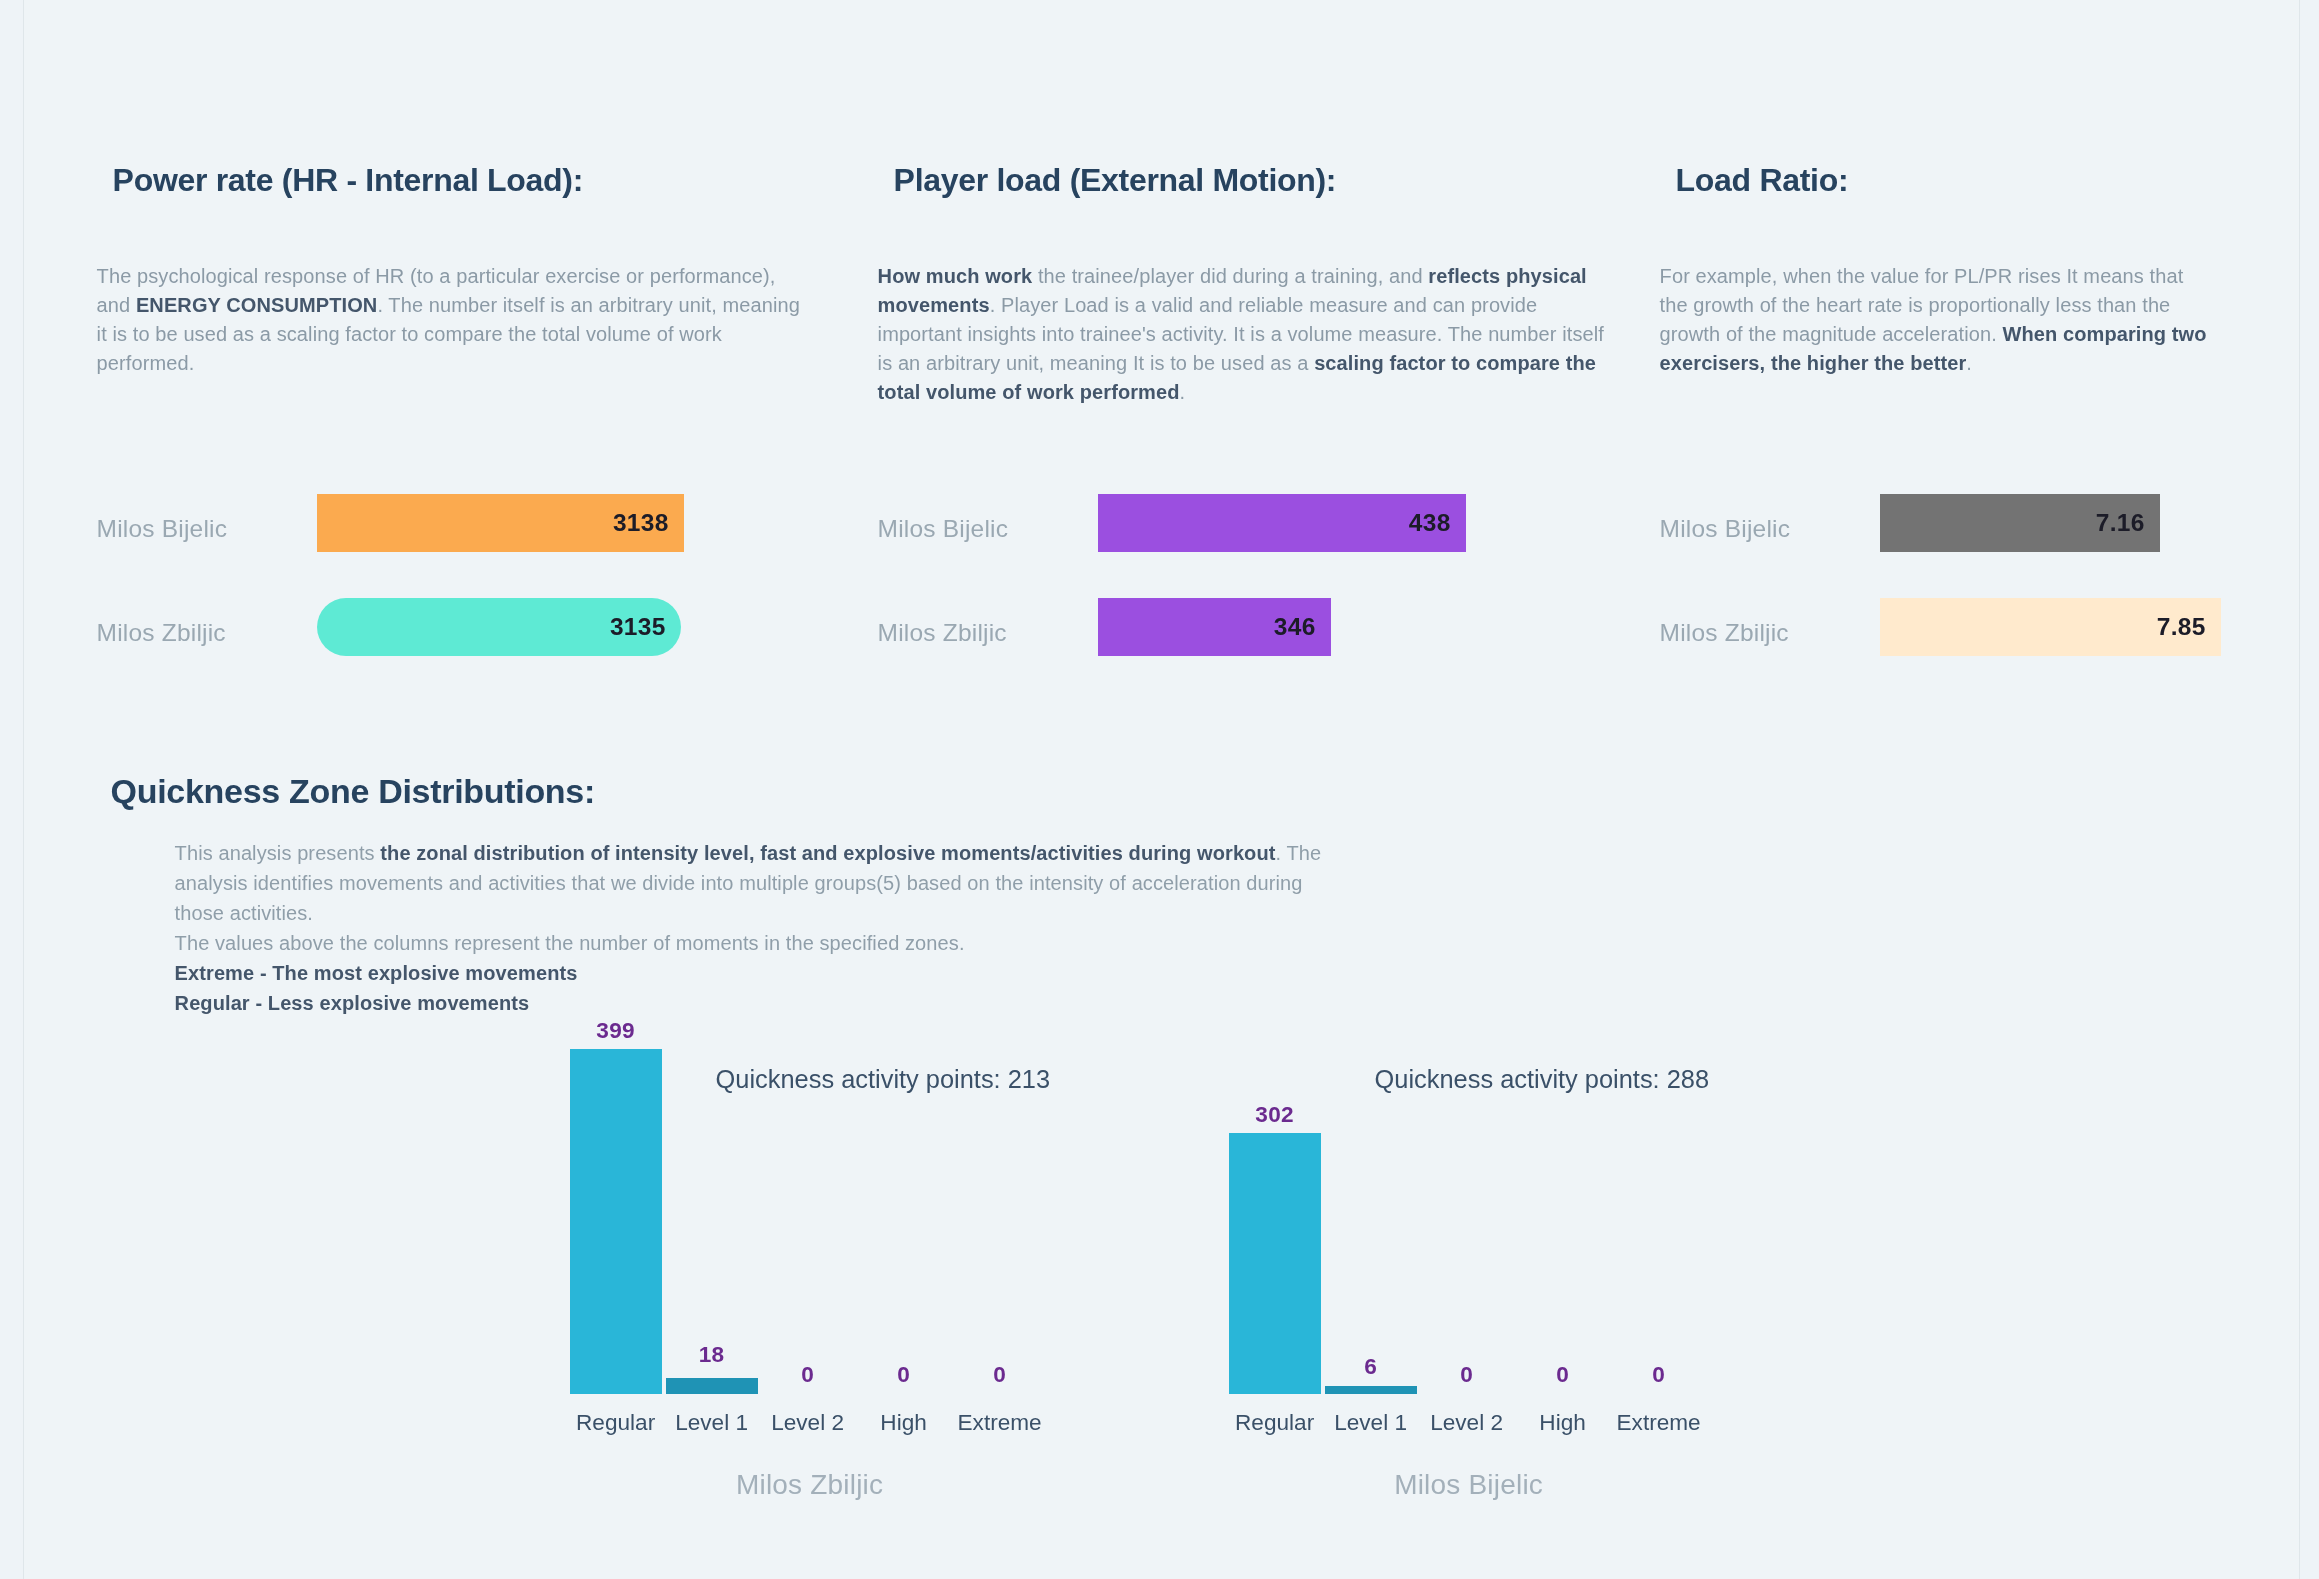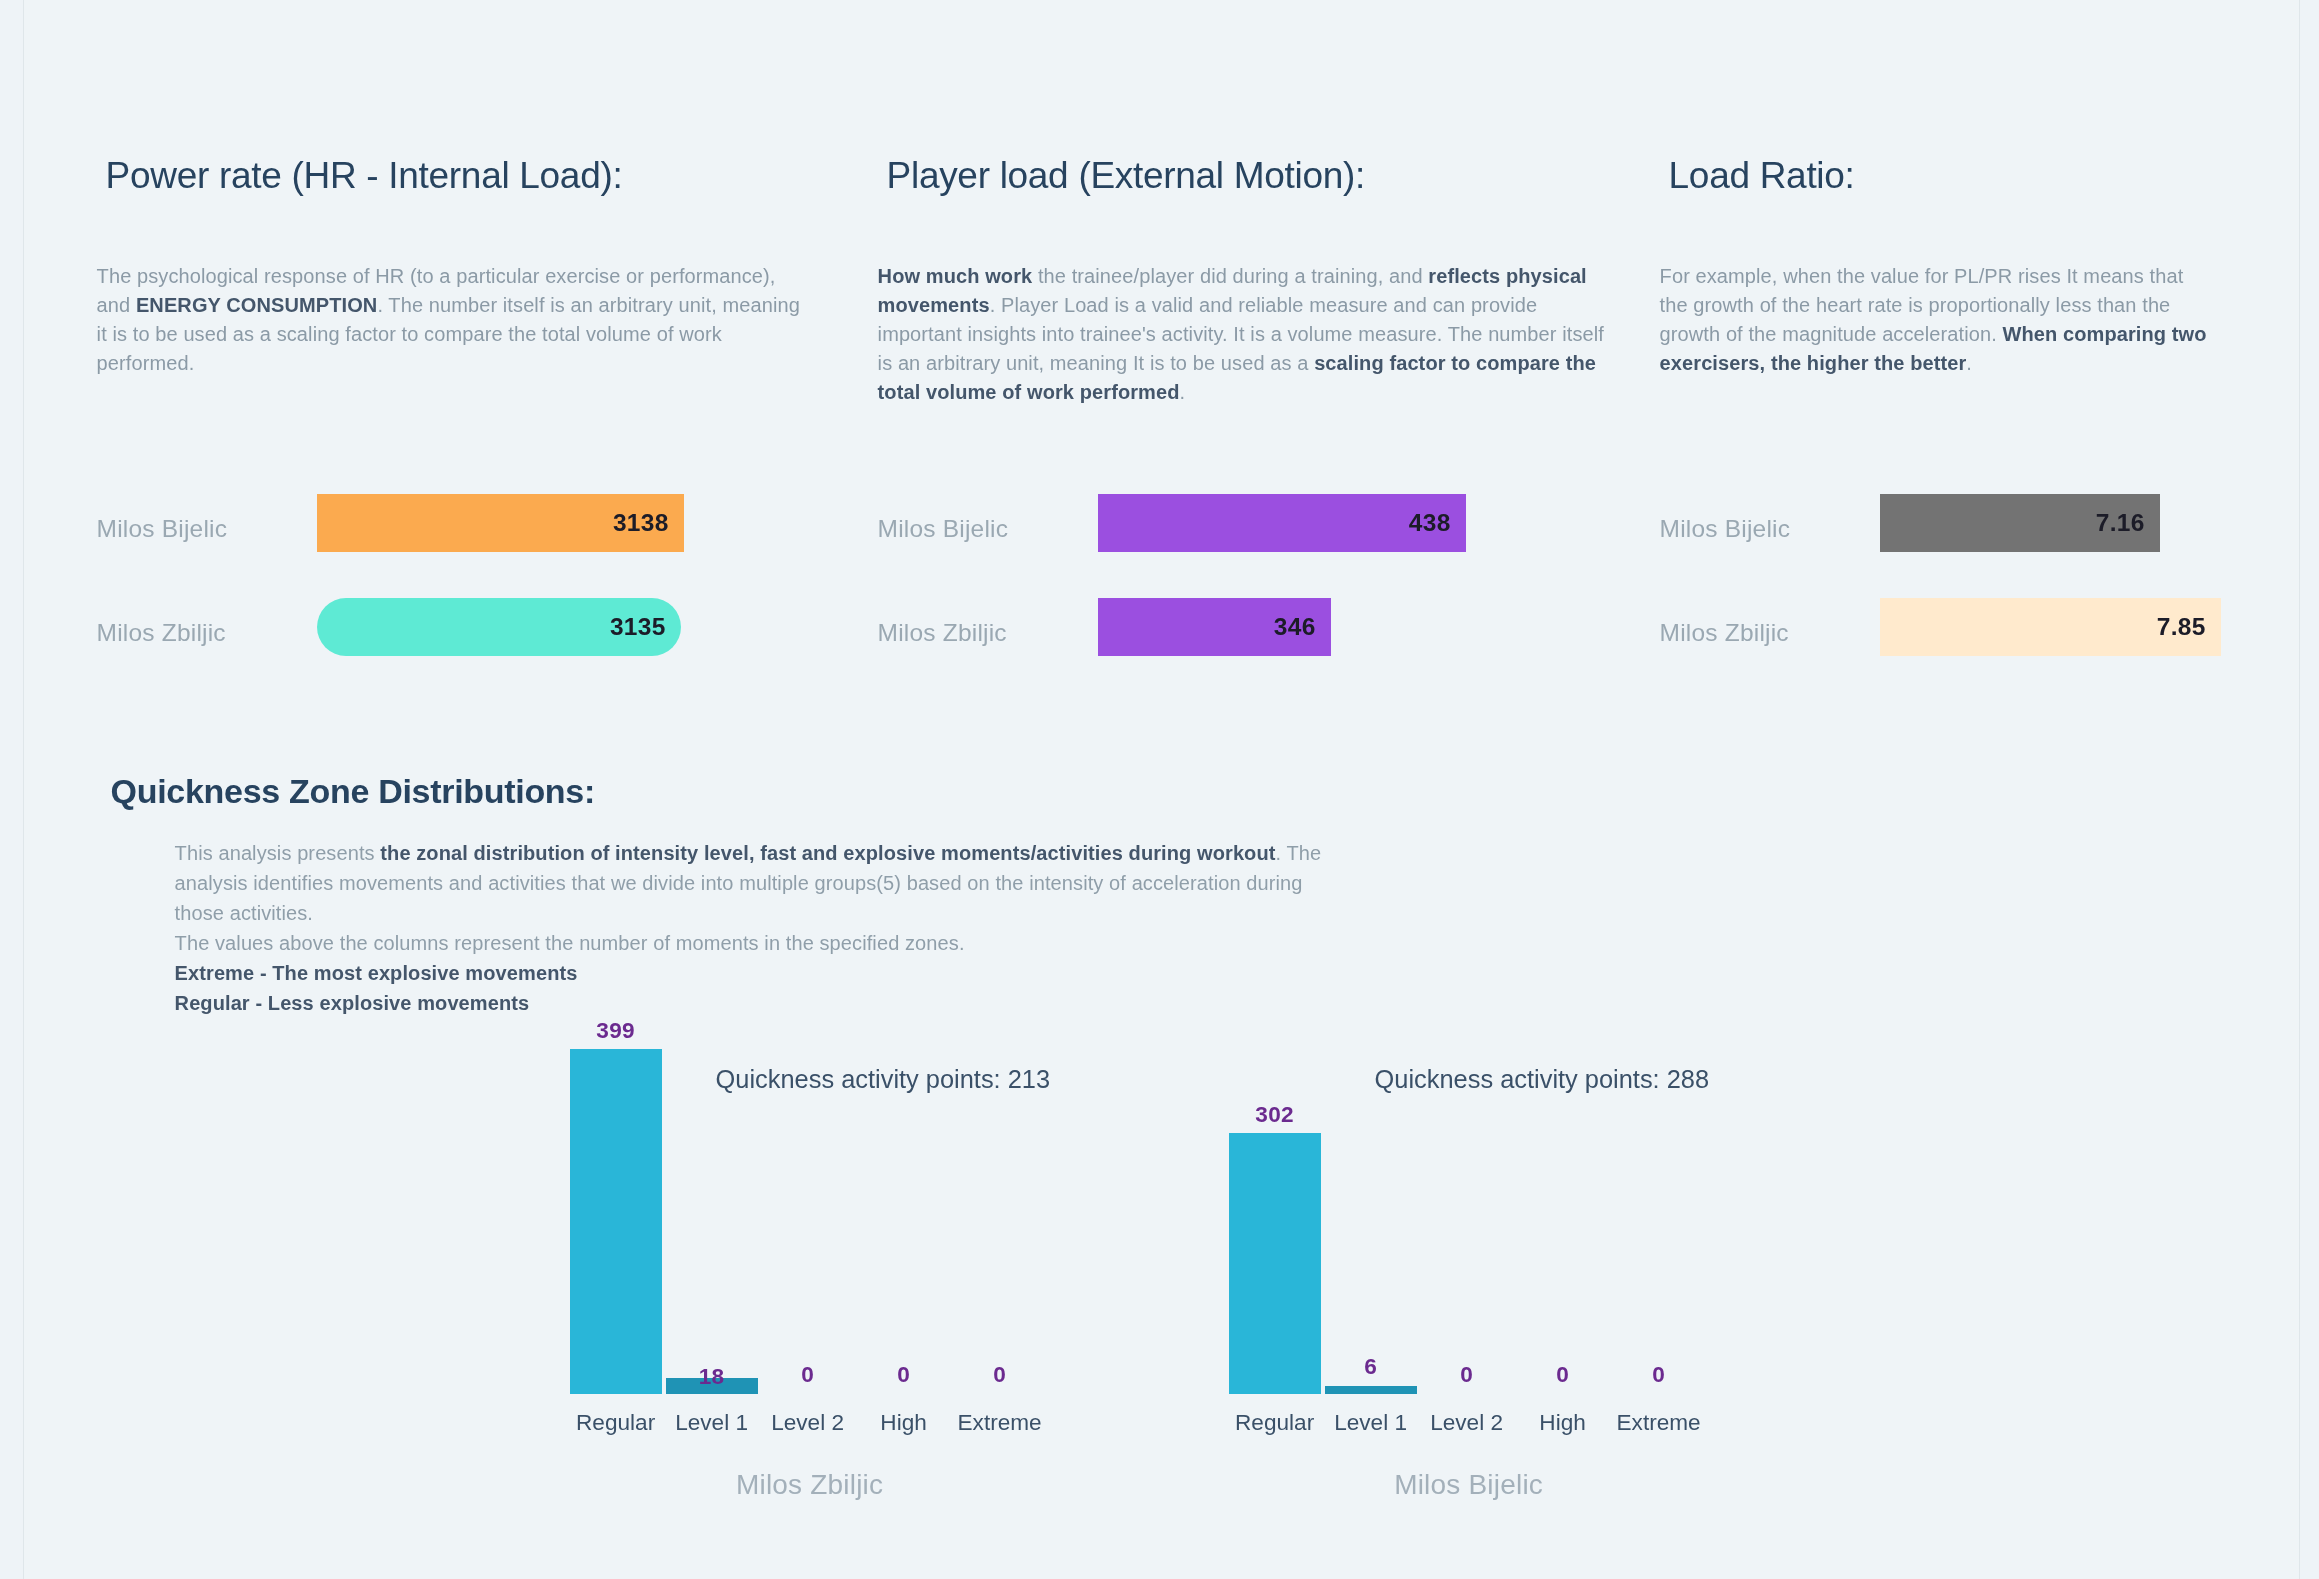--- a/index.html
+++ b/index.html
@@ -48,24 +48,24 @@
   }
   .metric-col {
     position: absolute;
     top: 0;
   }
   .metric-col.c1 { left: 73px;   width: 744px; }
   .metric-col.c2 { left: 854px;  width: 744px; }
   .metric-col.c3 { left: 1636px; width: 565px; }
 
   .metric-title {
-    font-size: 37px;
-    font-weight: normal;
+    font-size: 32px;
+    font-weight: bold;
     color: #27435f;
-    margin: 9px;
+    margin: 16px;
     letter-spacing: -0.3px;
   }
   .metric-desc {
     margin: 0;
     position: absolute;
     top: 116px;
     left: 0;
     font-size: 20px;
     line-height: 29px;
     color: #8b9aa6;
@@ -322,21 +322,21 @@
     <div class="chart left">
       <div class="chart-points">Quickness activity points: 213</div>
       <div class="plot">
           <div class="col" style="left: 0px;">
             <div class="col-bar" style="height: 345px; background: rgb(41, 182, 216);"></div>
             <span class="col-val" style="bottom: 350px;">399</span>
             <span class="col-label">Regular</span>
           </div>
           <div class="col" style="left: 96px;">
             <div class="col-bar" style="height: 16px; background: rgb(31, 147, 181);"></div>
-            <span class="col-val" style="bottom: 4px;">18</span>
+            <span class="col-val" style="bottom: 26px;">18</span>
             <span class="col-label">Level 1</span>
           </div>
           <div class="col" style="left: 192px;">
             <div class="col-bar" style="height: 0px; background: rgb(41, 182, 216);"></div>
             <span class="col-val" style="bottom: 5.6px;">0</span>
             <span class="col-label">Level 2</span>
           </div>
           <div class="col" style="left: 288px;">
             <div class="col-bar" style="height: 0px; background: rgb(41, 182, 216);"></div>
             <span class="col-val" style="bottom: 5.6px;">0</span>

